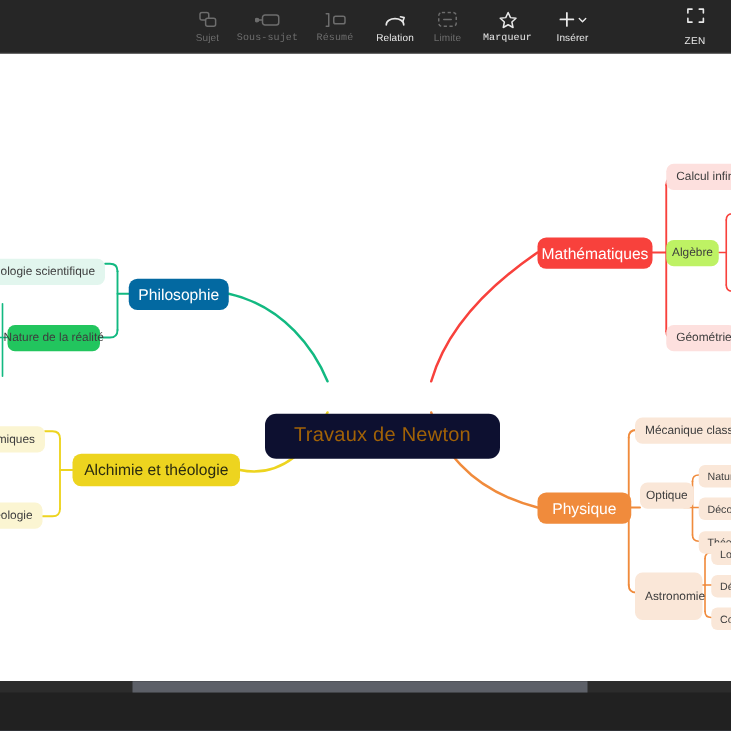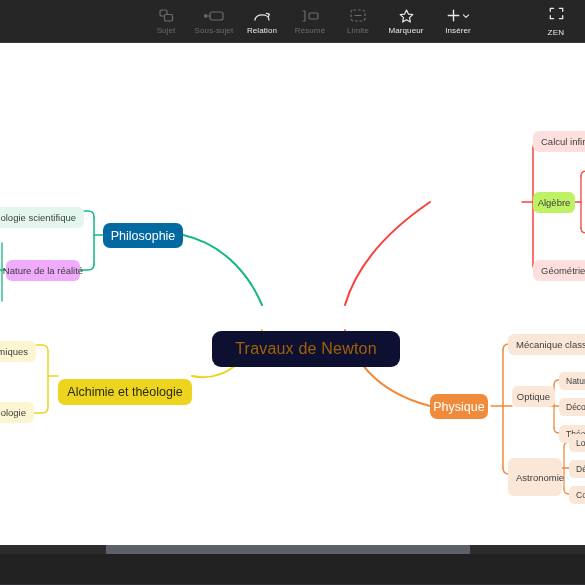--- a/index.html
+++ b/index.html
@@ -28,21 +28,21 @@
     gap:3px;cursor:pointer;user-select:none;
   }
   .tb-item .ico{height:15px;display:flex;align-items:center;justify-content:center;}
   .tb-item .lbl{
     font-size:8px;letter-spacing:.1px;line-height:9px;white-space:nowrap;
   }
   .tb-item.on .lbl{color:#e8e8e8;}
   .tb-item.off .lbl{color:#6d6d6d;}
   .tb-item.on svg *{stroke:#e8e8e8;}
   .tb-item.off svg *{stroke:#6d6d6d;}
-  .tb-item.wide{width:54px;}
+  .tb-item.wide{width:54px;font-family:Liberation Mono, monospace;}
   .tb-item.insert{width:50px;}
   .tb-ico-row{display:flex;align-items:center;gap:2px;}
 
   .zen{
     position:absolute;right:12px;top:0;height:43px;width:34px;
     display:flex;flex-direction:column;align-items:center;justify-content:center;gap:4px;
     cursor:pointer;user-select:none;
   }
   .zen .lbl{font-size:8px;color:#e8e8e8;letter-spacing:.3px;}
 
@@ -116,38 +116,38 @@
         <span class="ico">
           <svg width="20" height="12" viewBox="0 0 20 12" fill="none">
             <rect x="6" y="2" width="13" height="8" rx="2" stroke="#6d6d6d" stroke-width="1.2"></rect>
             <path d="M1 6 H6" stroke="#6d6d6d" stroke-width="1.2" stroke-linecap="round"></path>
             <circle cx="1.6" cy="6" r="1.4" fill="#6d6d6d" stroke="none"></circle>
           </svg>
         </span>
         <span class="lbl">Sous-sujet</span>
       </div>
 
+      <div class="tb-item wide off">
+        <span class="ico">
+          <svg width="20" height="12" viewBox="0 0 20 12" fill="none">
+            <path d="M3 1 H5 V11 H3" stroke="#6d6d6d" stroke-width="1.2" stroke-linecap="round" stroke-linejoin="round"></path>
+            <rect x="9" y="3" width="9" height="6" rx="1.5" stroke="#6d6d6d" stroke-width="1.2"></rect>
+          </svg>
+        </span>
+        <span class="lbl">Résumé</span>
+      </div>
+
       <div class="tb-item on">
         <span class="ico">
           <svg width="18" height="12" viewBox="0 0 18 12" fill="none">
             <path d="M2 10 C2 3.2 16 3.2 16 10" stroke="#e8e8e8" stroke-width="1.3" stroke-linecap="round"></path>
             <path d="M13.4 3.4 L16.3 4.1 L15.3 7" stroke="#e8e8e8" stroke-width="1.3" stroke-linecap="round" stroke-linejoin="round"></path>
           </svg>
         </span>
         <span class="lbl">Relation</span>
-      </div>
-
-      <div class="tb-item wide off">
-        <span class="ico">
-          <svg width="20" height="12" viewBox="0 0 20 12" fill="none">
-            <path d="M3 1 H5 V11 H3" stroke="#6d6d6d" stroke-width="1.2" stroke-linecap="round" stroke-linejoin="round"></path>
-            <rect x="9" y="3" width="9" height="6" rx="1.5" stroke="#6d6d6d" stroke-width="1.2"></rect>
-          </svg>
-        </span>
-        <span class="lbl">Résumé</span>
       </div>
 
       <div class="tb-item off">
         <span class="ico">
           <svg width="16" height="13" viewBox="0 0 16 13" fill="none">
             <rect x="1" y="1" width="14" height="11" rx="2.5" stroke="#6d6d6d" stroke-width="1.2" stroke-dasharray="2.6 2"></rect>
             <path d="M5 6.5 H11" stroke="#6d6d6d" stroke-width="1.2" stroke-linecap="round"></path>
           </svg>
         </span>
         <span class="lbl">Limite</span>
@@ -241,32 +241,35 @@
       <path d="M58 333 H48" stroke="#edd41f" stroke-width="1.5" fill="none" stroke-linecap="round"></path>
       <path d="M48 308 V364" stroke="#edd41f" stroke-width="1.5" fill="none" stroke-linecap="round"></path>
       <path d="M48 308 q0 -6 -6 -6 H36" stroke="#edd41f" stroke-width="1.5" fill="none" stroke-linecap="round"></path>
       <path d="M48 364 q0 6 -6 6 H34" stroke="#edd41f" stroke-width="1.5" fill="none" stroke-linecap="round"></path>
     </svg>
 
     <div class="node root" style="left:212px;top:288px;width:188px;height:36px;">
       <span>Travaux de Newton</span>
     </div>
 
+    <div class="node lvl1" style="left:430px;top:147px;width:92px;height:25px;background:#f8413c;">
+      <span>Mathématiques</span>
+    </div>
     <div class="node lvl2" style="left:533px;top:88px;width:63px;height:21px;background:#fde0de;justify-content:flex-start;">
       <span>Calcul infinit</span>
     </div>
     <div class="node lvl2" style="left:533px;top:149px;width:42px;height:21px;background:#bef264;text-align:center;">
       <span>Algèbre</span>
     </div>
 
     <div class="node lvl2" style="left:533px;top:217px;width:56px;height:21px;background:#fde0de;justify-content:flex-start;">
       <span>Géométrie</span>
     </div>
 
-    <div class="node lvl1" style="left:430px;top:351px;width:58px;height:25px;background:#f08b3c;">
+    <div class="node lvl1" style="left:430px;top:351px;width:75px;height:25px;background:#f08b3c;">
       <span>Physique</span>
     </div>
     <div class="node lvl2" style="left:508px;top:291px;width:82px;height:21px;background:#fae7d8;justify-content:flex-start;">
       <span>Mécanique classique</span>
     </div>
     <div class="node lvl2" style="left:512px;top:343px;width:43px;height:21px;background:#fae7d8;">
       <span>Optique</span>
     </div>
     <div class="node lvl3" style="left:559px;top:329px;width:36px;height:18px;background:#fae7d8;justify-content:flex-start;">
       <span>Nature</span>
@@ -289,25 +292,25 @@
     <div class="node lvl3" style="left:569px;top:443px;width:30px;height:18px;background:#fae7d8;justify-content:flex-start;">
       <span>Co</span>
     </div>
 
     <div class="node lvl1" style="left:103px;top:180px;width:80px;height:25px;background:#0369a1;">
       <span>Philosophie</span>
     </div>
     <div class="node lvl2" style="left:-12px;top:164px;width:96px;height:21px;background:#e2f6ee;justify-content:flex-end;">
       <span>éthodologie scientifique</span>
     </div>
-    <div class="node lvl2" style="left:6px;top:217px;width:74px;height:21px;background:#f0abfc;">
+    <div class="node lvl2" style="left:6px;top:217px;width:74px;height:21px;background:#22c55e;">
       <span>Nature de la réalité</span>
     </div>
 
-    <div class="node lvl1" style="left:58px;top:336px;width:134px;height:26px;background:#edd41f;color:#2b2b10;">
+    <div class="node lvl1" style="left:58px;top:320px;width:134px;height:26px;background:#edd41f;color:#2b2b10;">
       <span>Alchimie et théologie</span>
     </div>
     <div class="node lvl2" style="left:-22px;top:298px;width:58px;height:21px;background:#fbf5d2;justify-content:flex-end;">
       <span>lchimiques</span>
     </div>
     <div class="node lvl2" style="left:-10px;top:359px;width:44px;height:21px;background:#fbf5d2;justify-content:flex-end;">
       <span>Théologie</span>
     </div>
 
   </div>

